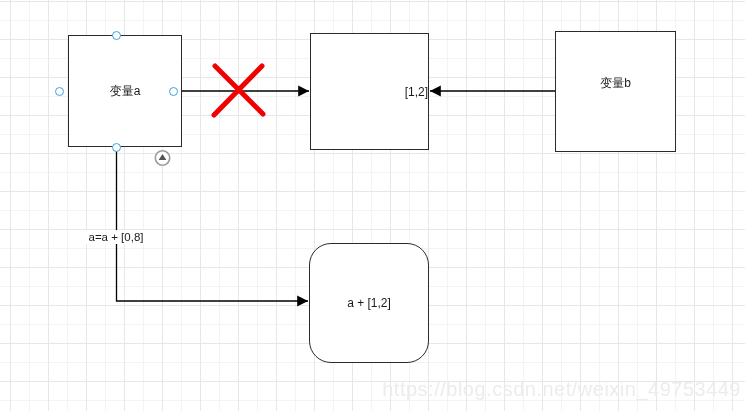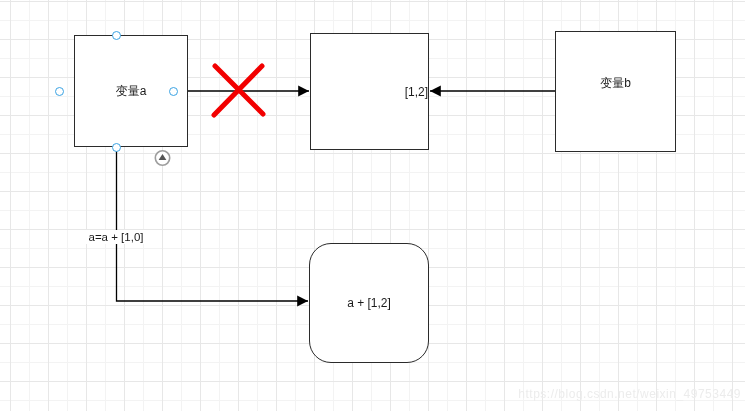--- a/index.html
+++ b/index.html
@@ -37,21 +37,21 @@
     display: flex;
     align-items: center;
     justify-content: center;
     font-size: 12px;
     color: #1a1a1a;
     z-index: 2;
     cursor: pointer;
   }
   .node-label { white-space: nowrap; }
 
-  #node-var-a   { left: 74px;  top: 35px;  width: 114px; height: 112px; }
+  #node-var-a   { left: 68px;  top: 35px;  width: 114px; height: 112px; }
   #node-list    { left: 310px; top: 33px;  width: 119px; height: 117px; justify-content: flex-end; }
   #node-var-b   { left: 555px; top: 31px;  width: 121px; height: 121px; padding-bottom: 16px; }
   #node-result  { left: 309px; top: 243px; width: 120px; height: 120px; border-radius: 22px; }
 
   .handle {
     position: absolute;
     width: 9px; height: 9px;
     background: #ffffff;
     border: 1.5px solid #3ba3e3;
     border-radius: 50%;
@@ -73,21 +73,21 @@
     text-align: center;
     line-height: 14px;
     white-space: nowrap;
     z-index: 3;
     cursor: text;
   }
 
   .watermark {
     position: absolute;
     right: 4px; bottom: 10px;
-    font-size: 12px;
+    font-size: 20px;
     color: #ececec;
     letter-spacing: 0.5px;
     z-index: 6;
     white-space: nowrap;
     user-select: none;
   }
 </style>
 </head>
 <body>
 
@@ -133,17 +133,17 @@
   <div class="handle" id="handle-right"></div>
   <div class="handle" id="handle-bottom"></div>
 
   <svg class="layer controls-layer" viewBox="0 0 745 411" xmlns="http://www.w3.org/2000/svg">
     <g>
       <circle cx="162.5" cy="158" r="7.2" fill="#ffffff" stroke="#9e9e9e" stroke-width="1.6"></circle>
       <polygon points="162.5,154 158.6,160 166.4,160" fill="#555555"></polygon>
     </g>
   </svg>
 
-  <div class="edge-label">a=a + [1,0]</div>
+  <div class="edge-label">a=a + [0,8]</div>
 
   <div class="watermark">https://blog.csdn.net/weixin_49753449</div>
 
 </div>
 
 </body></html>

